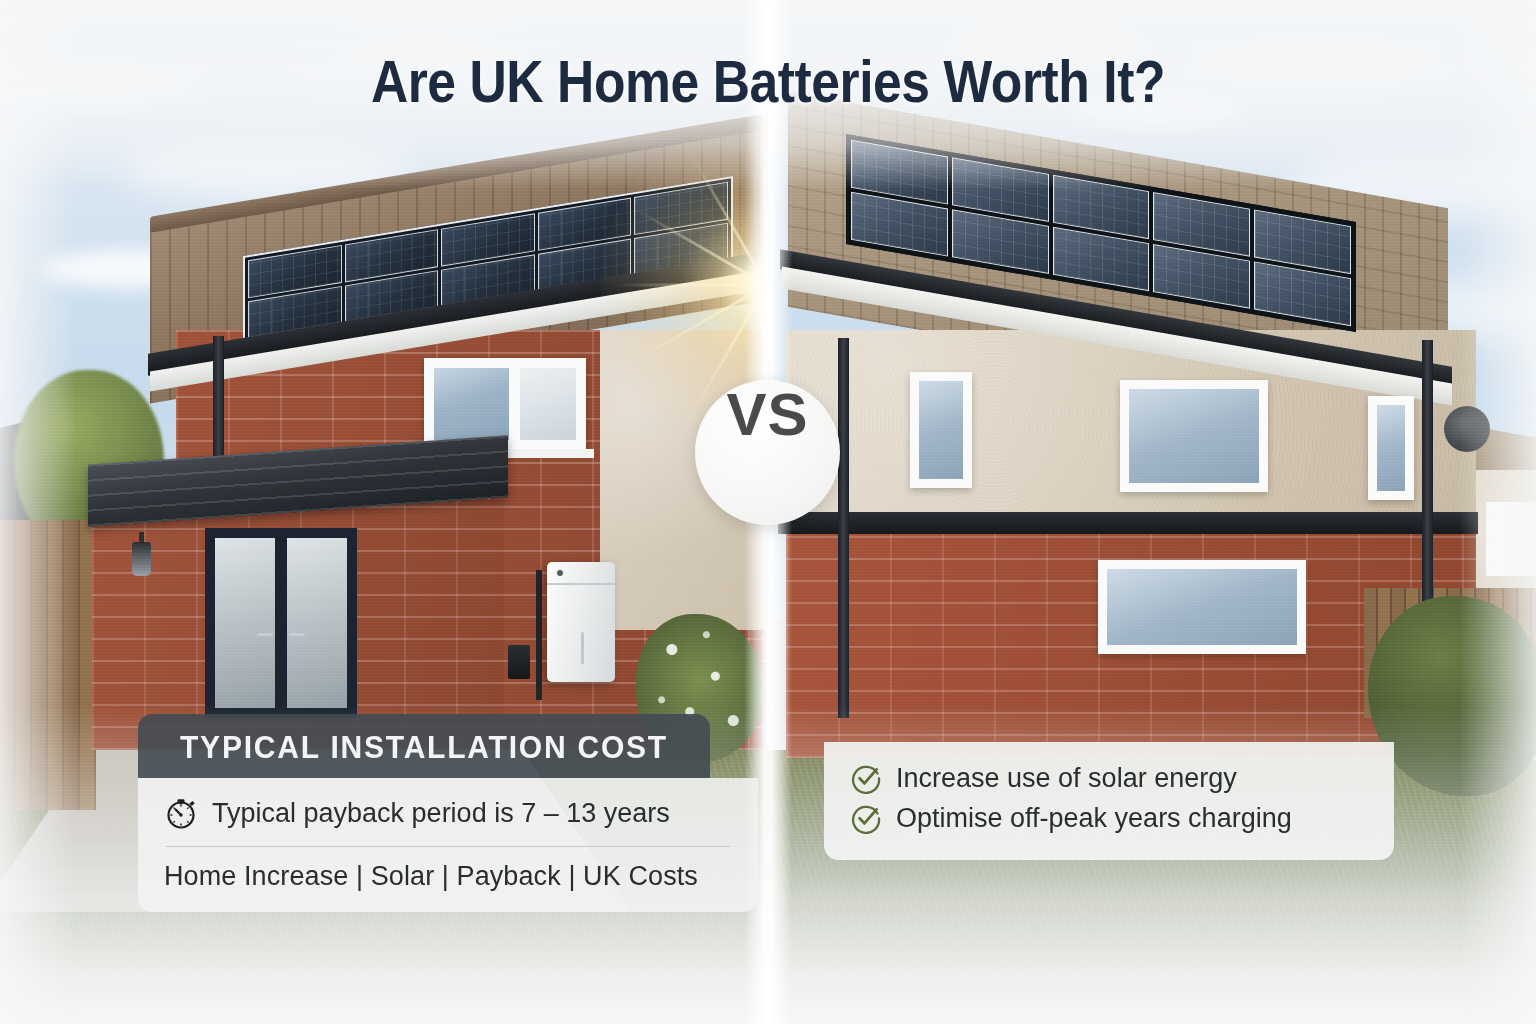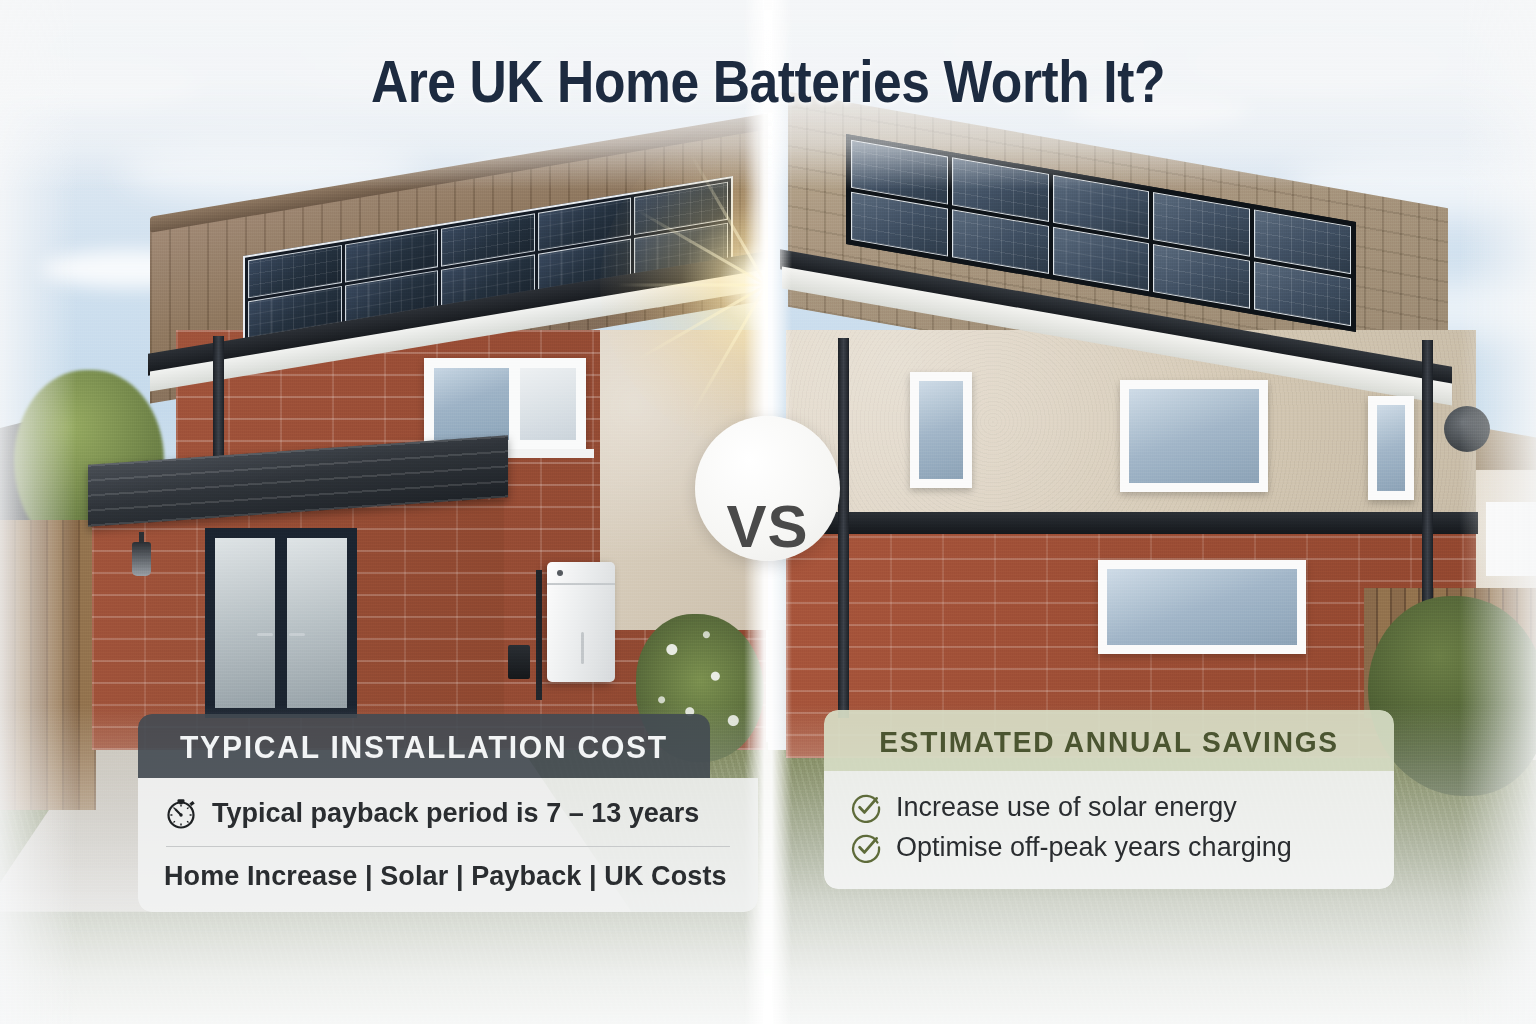--- a/index.html
+++ b/index.html
@@ -603,27 +603,27 @@
     line-height: 1.05;
     letter-spacing: -0.5px;
     color: #1d2b40;
     transform: scaleX(0.86);
     text-shadow: 0 2px 5px rgba(255,255,255,0.85);
   }
 
   
   .vs-badge {
     position: absolute;
-    left: 695px; top: 416px;
+    left: 695px; top: 380px;
     width: 145px; height: 145px;
     border-radius: 50%;
     background: radial-gradient(circle at 38% 30%, #ffffff 0%, #f6f6f4 62%, #ececea 100%);
     box-shadow: 0 4px 16px rgba(0,0,0,0.14);
     display: flex;
-    align-items: flex-end;
+    align-items: flex-start;
     justify-content: center;
     z-index: 70;
   }
   .vs-badge span {
     font-family: "Liberation Sans", sans-serif;
     font-weight: bold;
     font-size: 60px;
     letter-spacing: 1px;
     color: #4a4a4a;
   }
@@ -664,21 +664,20 @@
     font-weight: bold;
     letter-spacing: -0.5px;
     text-shadow: 0 2px 6px rgba(0,0,0,0.35);
     transform: scaleX(0.97);
   }
   .card-left .panel-bottom {
     background: rgba(241,242,242,0.88);
     width: 620px;
     padding: 18px 26px 20px;
     border-radius: 0 0 14px 14px;
-    font-weight: bold;
   }
 
   .note-row {
     display: flex;
     align-items: center;
     gap: 14px;
     color: #2a2d30;
     font-size: 27px;
   }
   .tag-divider {
@@ -717,20 +716,21 @@
     font-size: 63px;
     font-weight: bold;
     letter-spacing: -0.5px;
     text-shadow: 0 2px 5px rgba(255,255,255,0.5);
     transform: scaleX(0.97);
   }
   .card-right .panel-bottom {
     background: rgba(245,246,246,0.9);
     padding: 16px 26px 22px;
     border-radius: 0 0 14px 14px;
+    margin-top: 32px;
   }
   .bullet-row {
     display: flex;
     align-items: center;
     gap: 14px;
     color: #2a2d30;
     font-size: 27px;
     padding: 4px 0;
   }
 
@@ -911,23 +911,20 @@
           <line x1="24.5" y1="26.5" x2="23.1" y2="25.1" stroke="#1e2123" stroke-width="1.3"></line>
         </svg>
         <span>Typical payback period is 7 – 13 years</span>
       </div>
       <div class="tag-divider"></div>
       <div class="tag-row">Home Increase | Solar | Payback | UK Costs</div>
     </div>
   </div>
 
   <div class="card card-right">
-    <div class="panel-head-wrap">
-      <div class="panel-head">ESTIMATED ANNUAL SAVINGS</div>
-    </div>
     <div class="panel-bottom">
       <div class="bullet-row">
         <svg class="icon" width="32" height="32" viewBox="0 0 32 32">
           <path d="M27.4 11.5 A13 13 0 1 0 29 16.5" fill="none" stroke="#5e6b3a" stroke-width="2.3" stroke-linecap="round"></path>
           <path d="M9.6 16.2 L14.4 21.4 L26.6 7.4" fill="none" stroke="#5e6b3a" stroke-width="2.8" stroke-linecap="round" stroke-linejoin="round"></path>
         </svg>
         <span>Increase use of solar energy</span>
       </div>
       <div class="bullet-row">
         <svg class="icon" width="32" height="32" viewBox="0 0 32 32">

